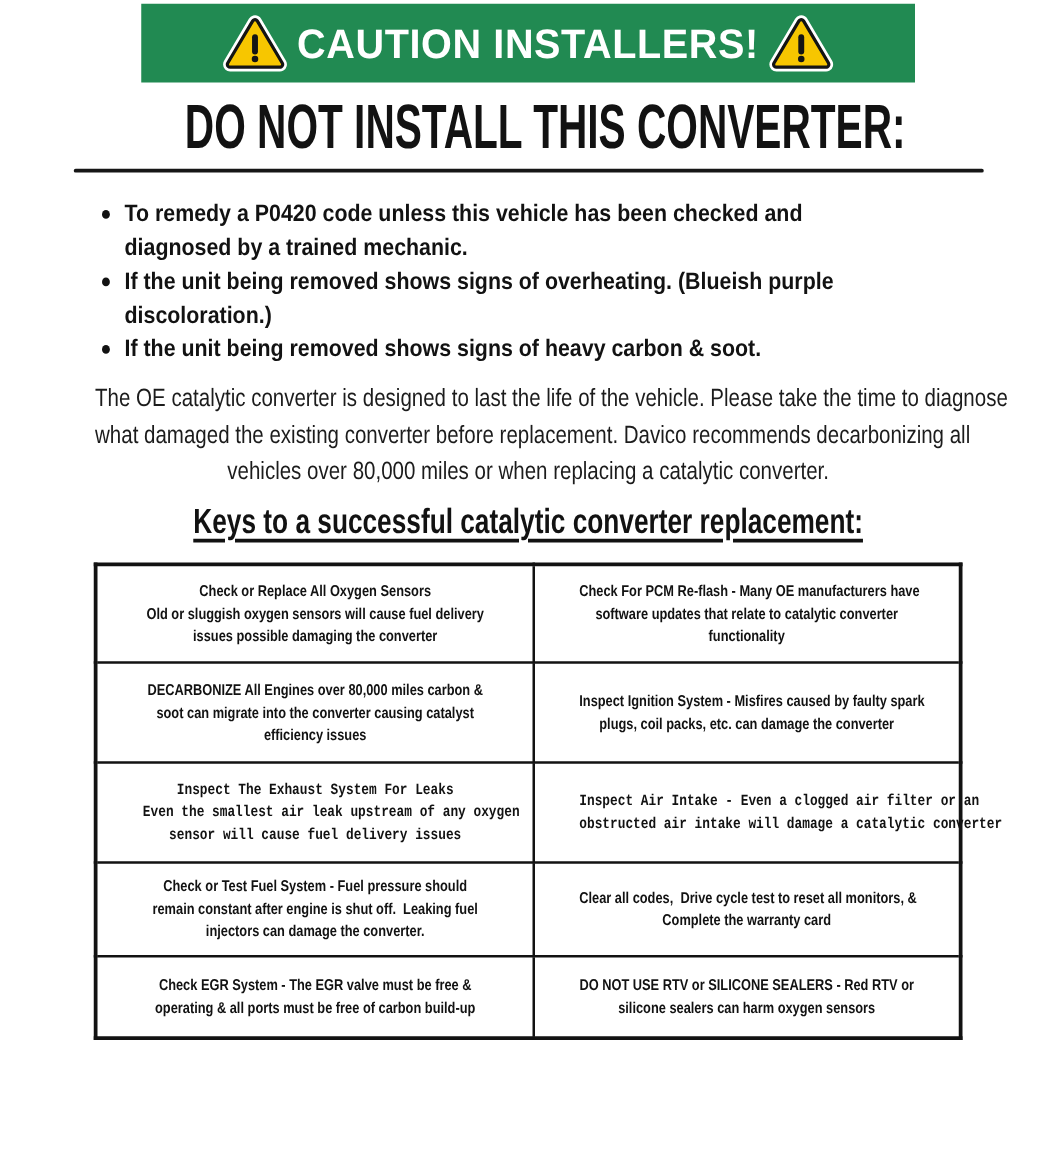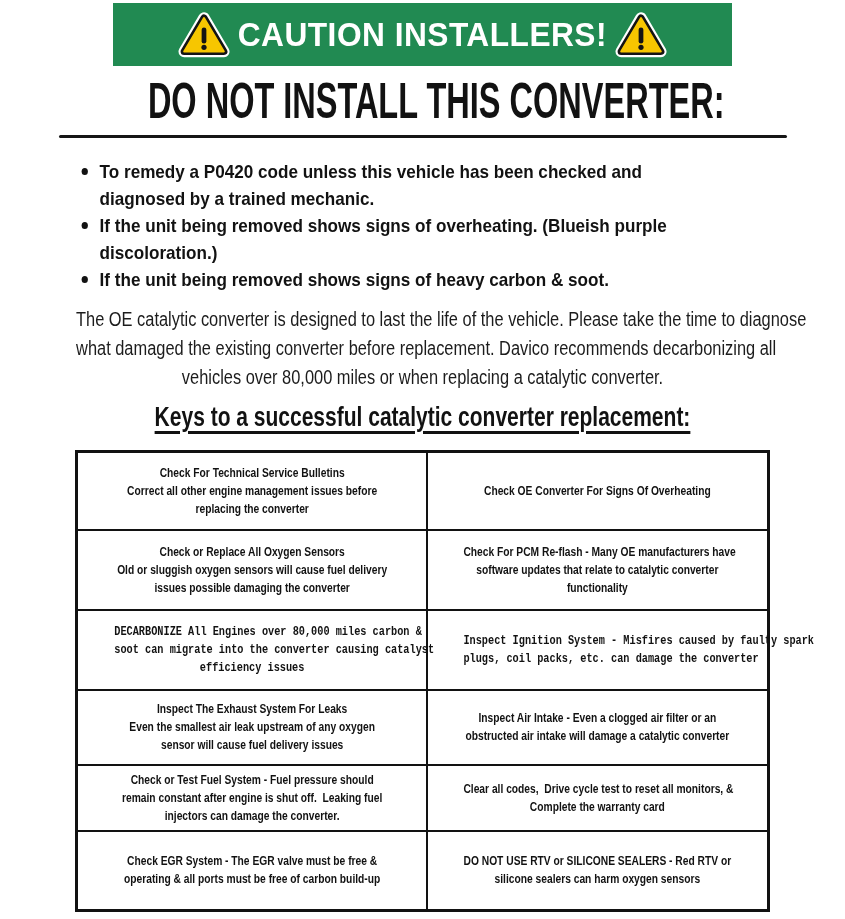--- a/index.html
+++ b/index.html
@@ -109,30 +109,20 @@
   <p class="info-paragraph">The OE catalytic converter is designed to last the life of the vehicle. Please take the time to diagnose
 what damaged the existing converter before replacement. Davico recommends decarbonizing all
 vehicles over 80,000 miles or when replacing a catalytic converter.</p>
 
   <h2 class="keys-heading">Keys to a successful catalytic converter replacement:</h2>
 
   <table class="tips-table">
     <tbody>
       <tr>
         <td class="left">
-            <div class="cell-text">Check For Technical Service Bulletins
-Correct all other engine management issues before
-replacing the converter</div>
-          </td>
-        <td class="right">
-            <div class="cell-text">Check OE Converter For Signs Of Overheating</div>
-          </td>
-      </tr>
-      <tr>
-        <td class="left">
             <div class="cell-text">Check or Replace All Oxygen Sensors
 Old or sluggish oxygen sensors will cause fuel delivery
 issues possible damaging the converter</div>
           </td>
         <td class="right">
             <div class="cell-text">Check For PCM Re-flash - Many OE manufacturers have
 software updates that relate to catalytic converter
 functionality</div>
           </td>
       </tr>

